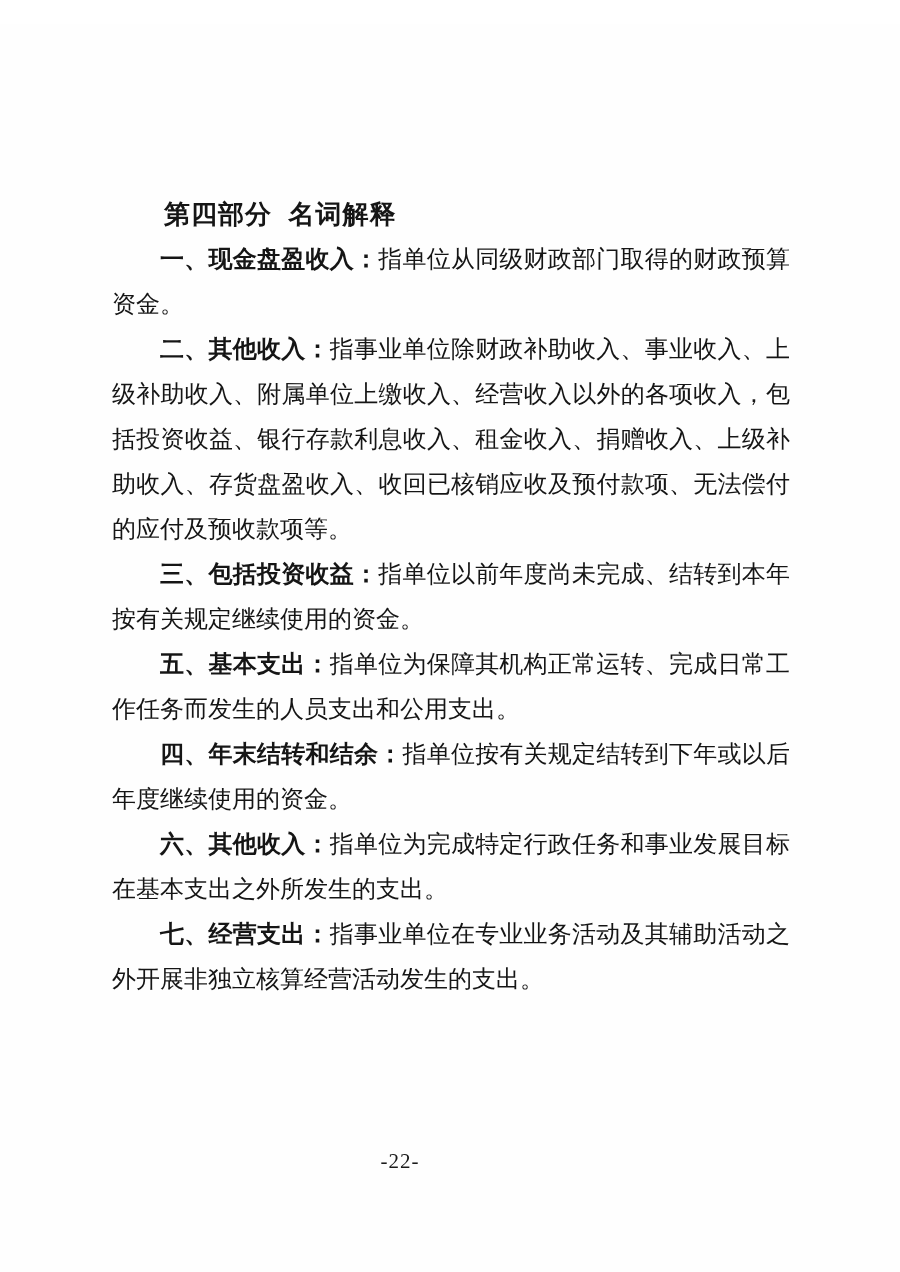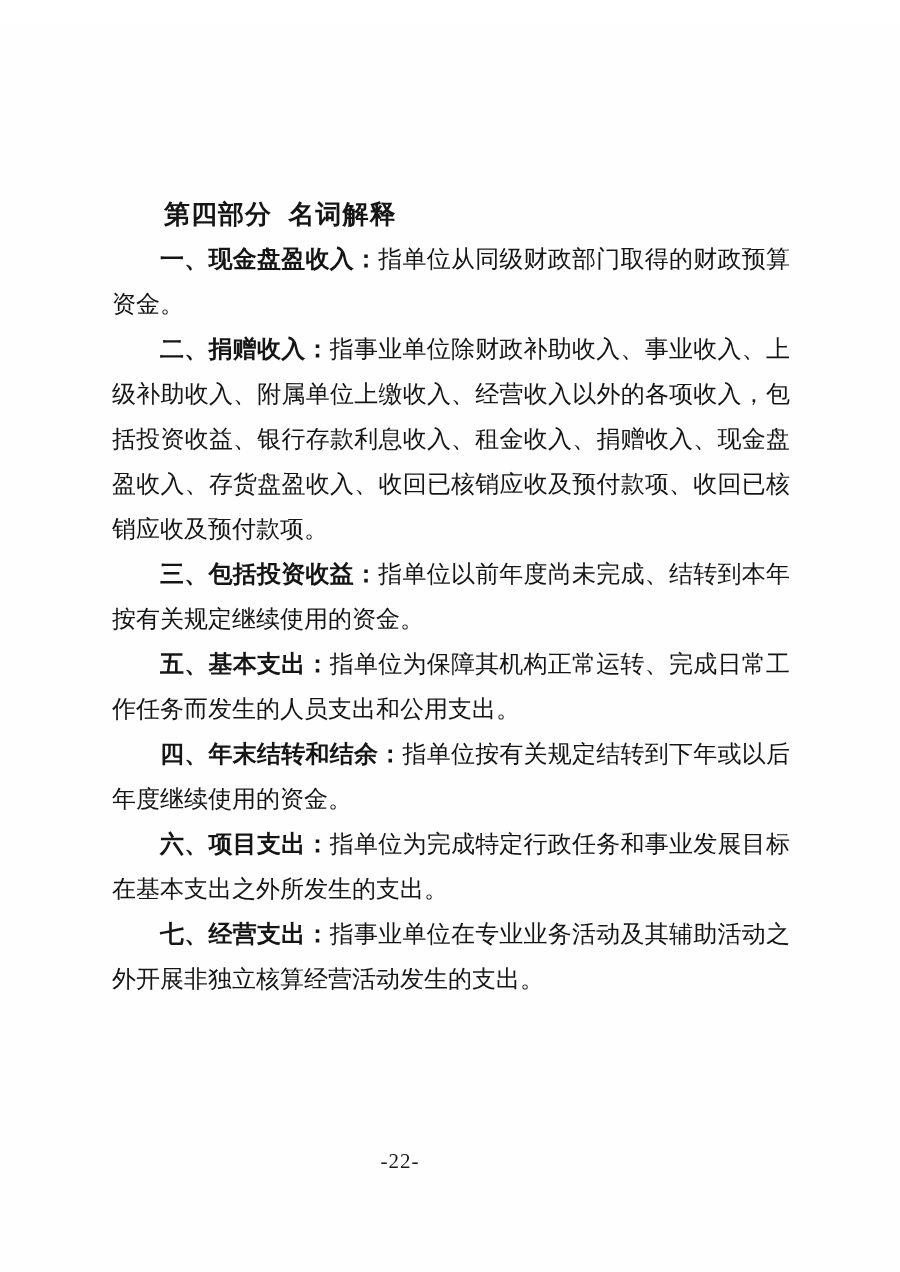--- a/index.html
+++ b/index.html
@@ -62,29 +62,29 @@
 </head>
 <body>
 
 <div class="page">
   <div class="content">
 
     <h2 class="section-heading">第四部分  名词解释</h2>
 
     <p class="para"><span class="term-lead">一、现金盘盈收入：</span><span class="term-definition">指单位从同级财政部门取得的财政预算资金。</span></p>
 
-    <p class="para"><span class="term-lead">二、捐赠收入：</span><span class="term-definition">指事业单位除财政补助收入、事业收入、上级补助收入、附属单位上缴收入、经营收入以外的各项收入，包括投资收益、银行存款利息收入、租金收入、捐赠收入、现金盘盈收入、存货盘盈收入、收回已核销应收及预付款项、收回已核销应收及预付款项。</span></p>
+    <p class="para"><span class="term-lead">二、其他收入：</span><span class="term-definition">指事业单位除财政补助收入、事业收入、上级补助收入、附属单位上缴收入、经营收入以外的各项收入，包括投资收益、银行存款利息收入、租金收入、捐赠收入、上级补助收入、存货盘盈收入、收回已核销应收及预付款项、无法偿付的应付及预收款项等。</span></p>
 
     <p class="para"><span class="term-lead">三、包括投资收益：</span><span class="term-definition">指单位以前年度尚未完成、结转到本年按有关规定继续使用的资金。</span></p>
 
     <p class="para"><span class="term-lead">五、基本支出：</span><span class="term-definition">指单位为保障其机构正常运转、完成日常工作任务而发生的人员支出和公用支出。</span></p>
 
     <p class="para"><span class="term-lead">四、年末结转和结余：</span><span class="term-definition">指单位按有关规定结转到下年或以后年度继续使用的资金。</span></p>
 
-    <p class="para"><span class="term-lead">六、项目支出：</span><span class="term-definition">指单位为完成特定行政任务和事业发展目标在基本支出之外所发生的支出。</span></p>
+    <p class="para"><span class="term-lead">六、其他收入：</span><span class="term-definition">指单位为完成特定行政任务和事业发展目标在基本支出之外所发生的支出。</span></p>
 
     <p class="para"><span class="term-lead">七、经营支出：</span><span class="term-definition">指事业单位在专业业务活动及其辅助活动之外开展非独立核算经营活动发生的支出。</span></p>
 
 
   </div>
 
   <div class="page-number">-22-</div>
 </div>
 
 </body></html>

